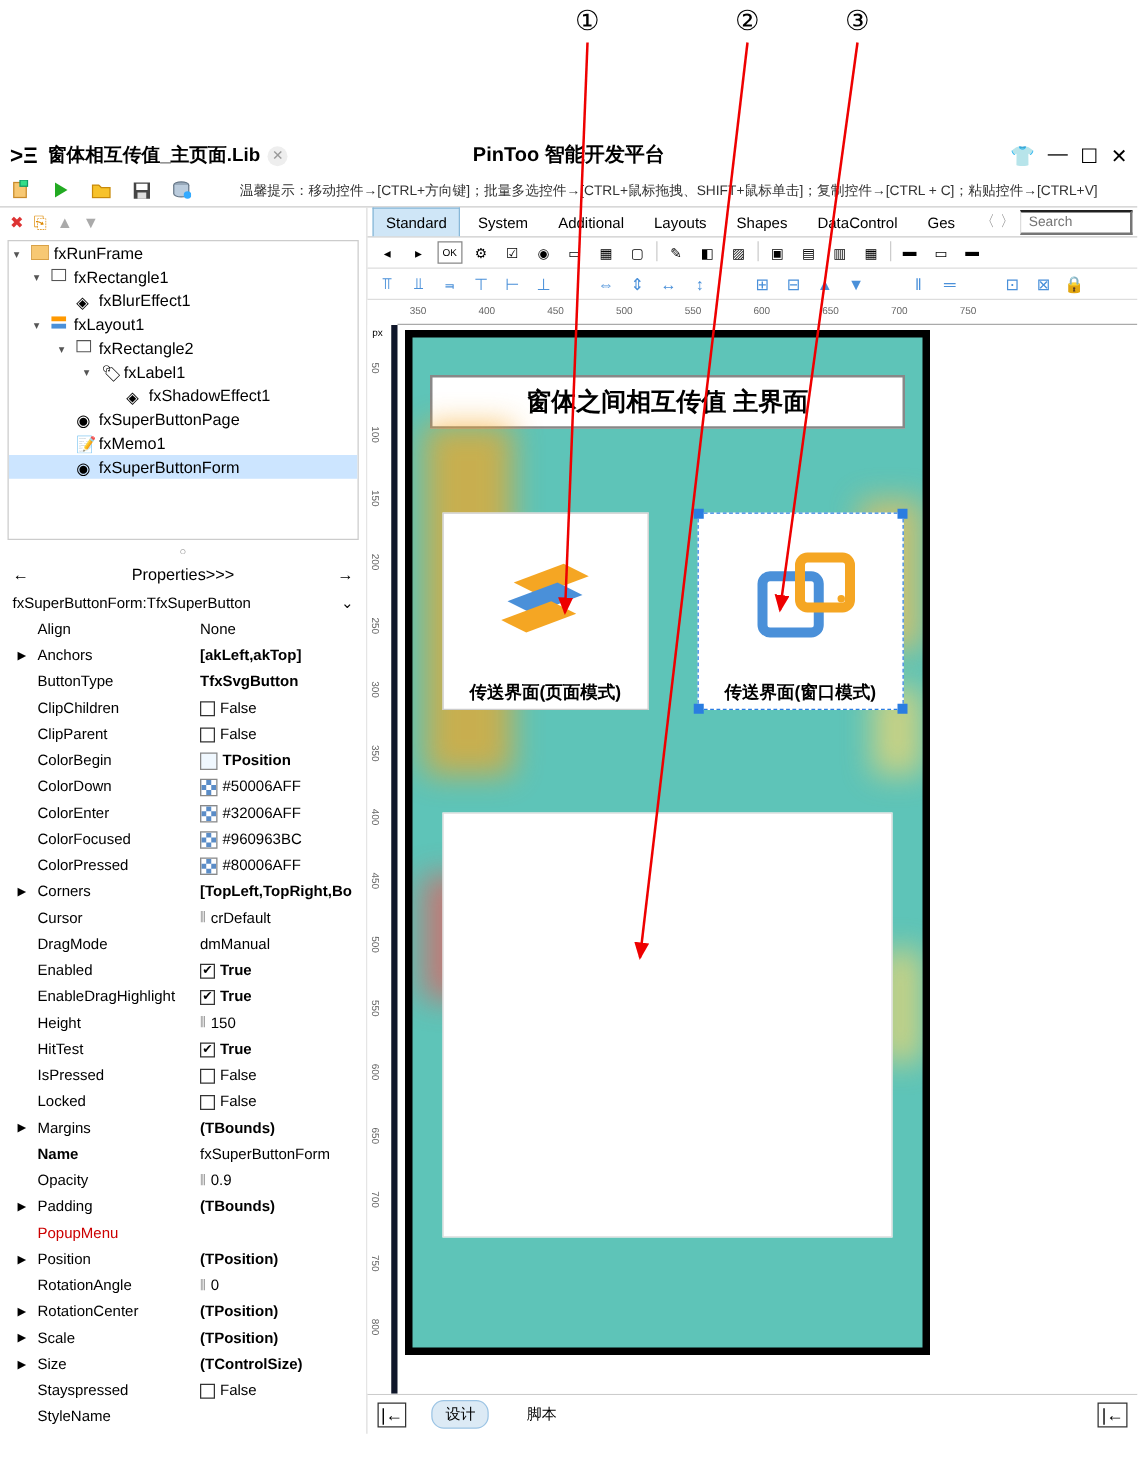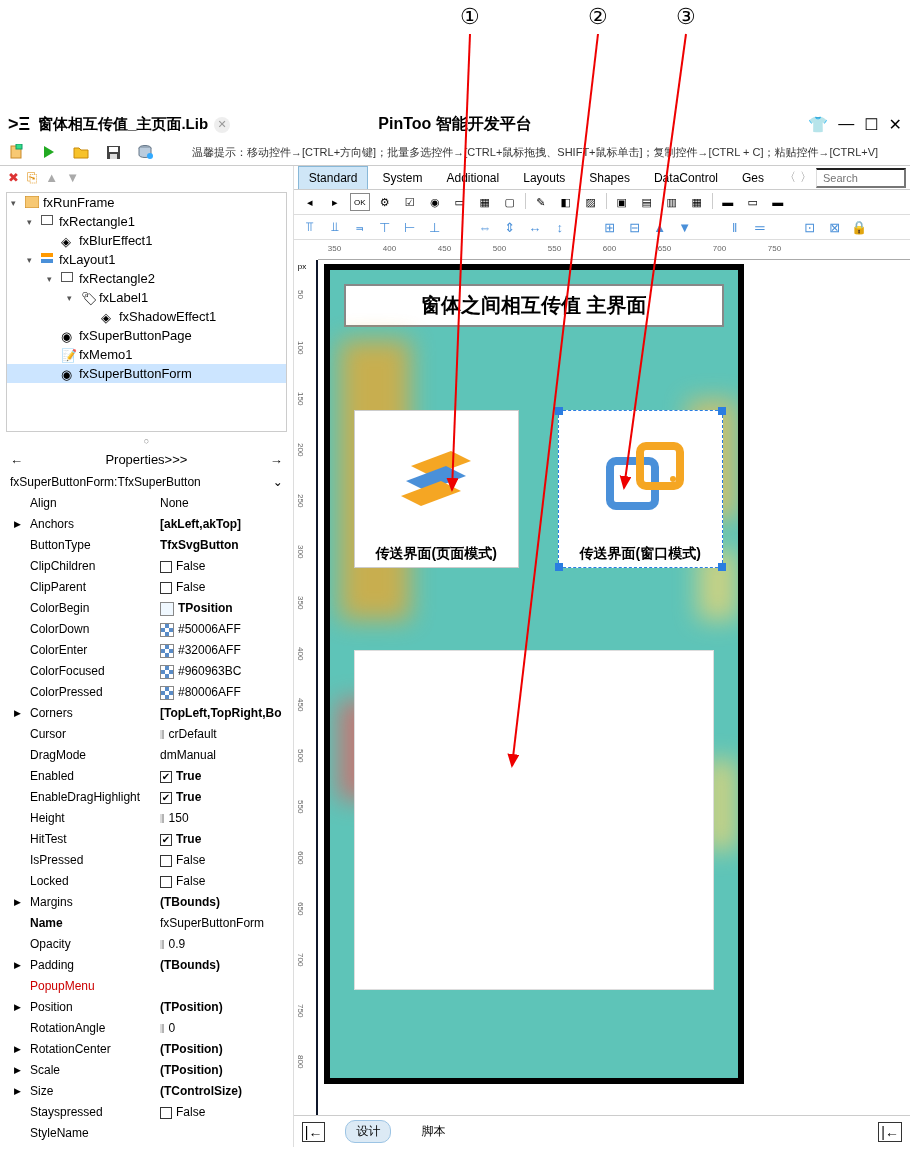--- a/index.html
+++ b/index.html
@@ -56,25 +56,25 @@
 .search-box { margin-left: auto; padding: 2px 20px 2px 6px; font-size: 11px; color: #888; border-left: 1px solid #ddd; width: 90px; }
 
 .icon-toolbar { display: flex; gap: 5px; padding: 3px 6px; border-bottom: 1px solid #ddd; flex-wrap: wrap; }
 .icon-toolbar .tb-icon { width: 20px; height: 18px; border: 1px solid transparent; display: inline-flex; align-items: center; justify-content: center; font-size: 11px; }
 .icon-toolbar .sep { width: 1px; background: #ccc; height: 16px; }
 .align-toolbar { display: flex; gap: 5px; padding: 3px 6px; border-bottom: 1px solid #ddd; }
 .align-toolbar .al-icon { width: 20px; height: 18px; display: inline-flex; align-items: center; justify-content: center; color: #4a90d9; font-size: 13px; }
 
 .canvas-area { flex: 1; position: relative; overflow: auto; background: #fff; }
 .ruler-h { position: absolute; top: 0; left: 24px; right: 0; height: 20px; background: #fff; border-bottom: 1px solid #aaa; font-size: 8px; }
-.ruler-v { position: absolute; top: 20px; left: 0; width: 24px; bottom: 0; background: #fff; border-right: 2px solid #0f172a; font-size: 8px; }
+.ruler-v { position: absolute; top: 20px; left: 0; width: 24px; bottom: 0; background: #fff; border-right: 5px solid #0f172a; font-size: 8px; }
 .ruler-tick { position: absolute; color: #666; }
 .device-frame { position: absolute; left: 30px; top: 24px; width: 420px; height: 820px; background: #000; padding: 6px; }
 .device-screen { width: 100%; height: 100%; background: #5ec4b8; position: relative; overflow: hidden; }
-.screen-header { margin: 14px 14px 0; padding: 6px; background: #fff; border: 2px solid #888; text-align: center; font-size: 20px; font-weight: bold; }
+.screen-header { margin: 30px 14px 0; padding: 6px; background: #fff; border: 2px solid #888; text-align: center; font-size: 20px; font-weight: bold; }
 .blur-bg { position: absolute; filter: blur(12px); opacity: 0.7; }
 .blur-orange-tl { background: #f5a623; left: 10px; top: 70px; width: 70px; height: 280px; }
 .blur-orange-tr { background: #f5c054; right: 0; top: 130px; width: 50px; height: 120px; }
 .blur-yellow-r { background: #f5d76e; right: 0; top: 280px; width: 40px; height: 70px; }
 .blur-red-ml { background: #e85c5c; left: 8px; top: 430px; width: 50px; height: 100px; }
 .blur-yellow-mr { background: #f5d76e; right: 0; top: 490px; width: 35px; height: 90px; }
 
 .btn-card { position: absolute; width: 165px; height: 158px; background: #fff; border: 1px solid #ccc; display: flex; flex-direction: column; align-items: center; justify-content: center; }
 .btn-card.selected { border: 1px dashed #2a7de1; }
 .sel-handle { position: absolute; width: 8px; height: 8px; background: #2a7de1; }

